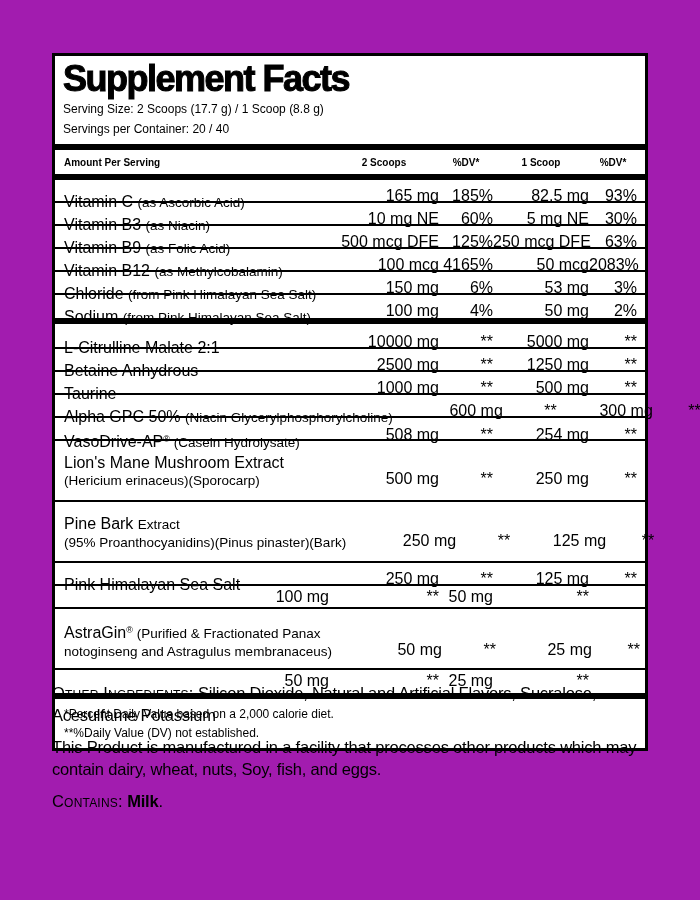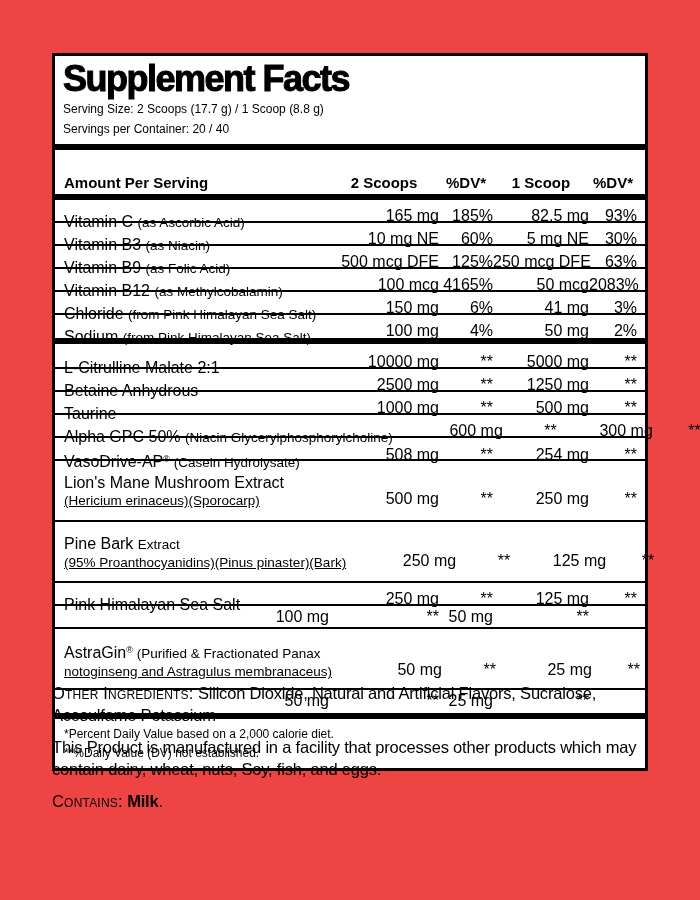--- a/index.html
+++ b/index.html
@@ -1,21 +1,21 @@
 <!DOCTYPE html>
 <html><head>
 <meta charset="utf-8">
 <style>
   html,body{margin:0;padding:0;}
   body{
     width:700px;height:900px;background:#ffffff;color:#000;
     font-family:"Liberation Sans", sans-serif;
     -webkit-font-smoothing:antialiased;
   }
-  .page{position:relative;width:700px;height:900px;background:#ef4444;overflow:hidden;}
+  .page{position:relative;width:700px;height:900px;background:#a21caf;overflow:hidden;}
 
   
   .panel{
     position:absolute;left:52px;top:53px;width:596px;
     border:3px solid #000;background:#fff;box-sizing:border-box;
   }
   .title{
     font-size:36px;font-weight:bold;letter-spacing:-1.5px;line-height:37px;
     padding:4px 8px 1px 8px;-webkit-text-stroke:1px #000;
   }
@@ -23,30 +23,30 @@
   .serving-line.first{margin-top:2px;}
   .serving-line.last{margin-bottom:5px;}
 
   .bar{height:6px;background:#000;}
   .bar.gap{margin:2px 0;}
 
   .grid{
     display:grid;grid-template-columns:1fr 110px 54px 96px 48px;
     padding:0 8px 0 9px;align-items:center;
   }
-  .hdr{font-weight:bold;font-size:15px;height:24px;margin-top:20px;}
+  .hdr{font-weight:bold;font-size:10px;height:24px;}
   .hdr .val{text-align:center;}
 
   .row{font-size:16px;height:21px;}
   .section .row{border-top:2px solid #000;}
   .section .row:first-child{border-top:none;}
   .row.double{height:40px;align-items:end;padding-bottom:19px;}
   .name{white-space:nowrap;overflow:visible;}
   .l1{line-height:19px;margin-top:12px;}
-  .l2{line-height:15px;text-decoration:underline;}
+  .l2{line-height:15px;}
   .t-main{font-size:16px;}
   .t-small{font-size:13.5px;}
   .t-sup{font-size:9px;vertical-align:5px;}
   .val{text-align:right;white-space:nowrap;}
 
   .footnotes{padding:4px 8px 6px 9px;font-size:12px;line-height:18.5px;}
 
   
   .below{position:absolute;left:52px;top:683px;width:610px;font-size:16.5px;line-height:21.5px;letter-spacing:-0.2px;}
   .below p{margin:0 0 11px 0;}
@@ -113,21 +113,21 @@
             <div class="val">4165%</div>
             <div class="val">50 mcg</div>
             <div class="val">2083%</div>
           </div>
           <div class="grid row">
             <div class="name">
               <div class="l1"><span class="t-main">Chloride </span><span class="t-small">(from Pink Himalayan Sea Salt)</span></div>
             </div>
             <div class="val">150 mg</div>
             <div class="val">6%</div>
-            <div class="val">41 mg</div>
+            <div class="val">53 mg</div>
             <div class="val">3%</div>
           </div>
           <div class="grid row">
             <div class="name">
               <div class="l1"><span class="t-main">Sodium </span><span class="t-small">(from Pink Himalayan Sea Salt)</span></div>
             </div>
             <div class="val">100 mg</div>
             <div class="val">4%</div>
             <div class="val">50 mg</div>
             <div class="val">2%</div>

